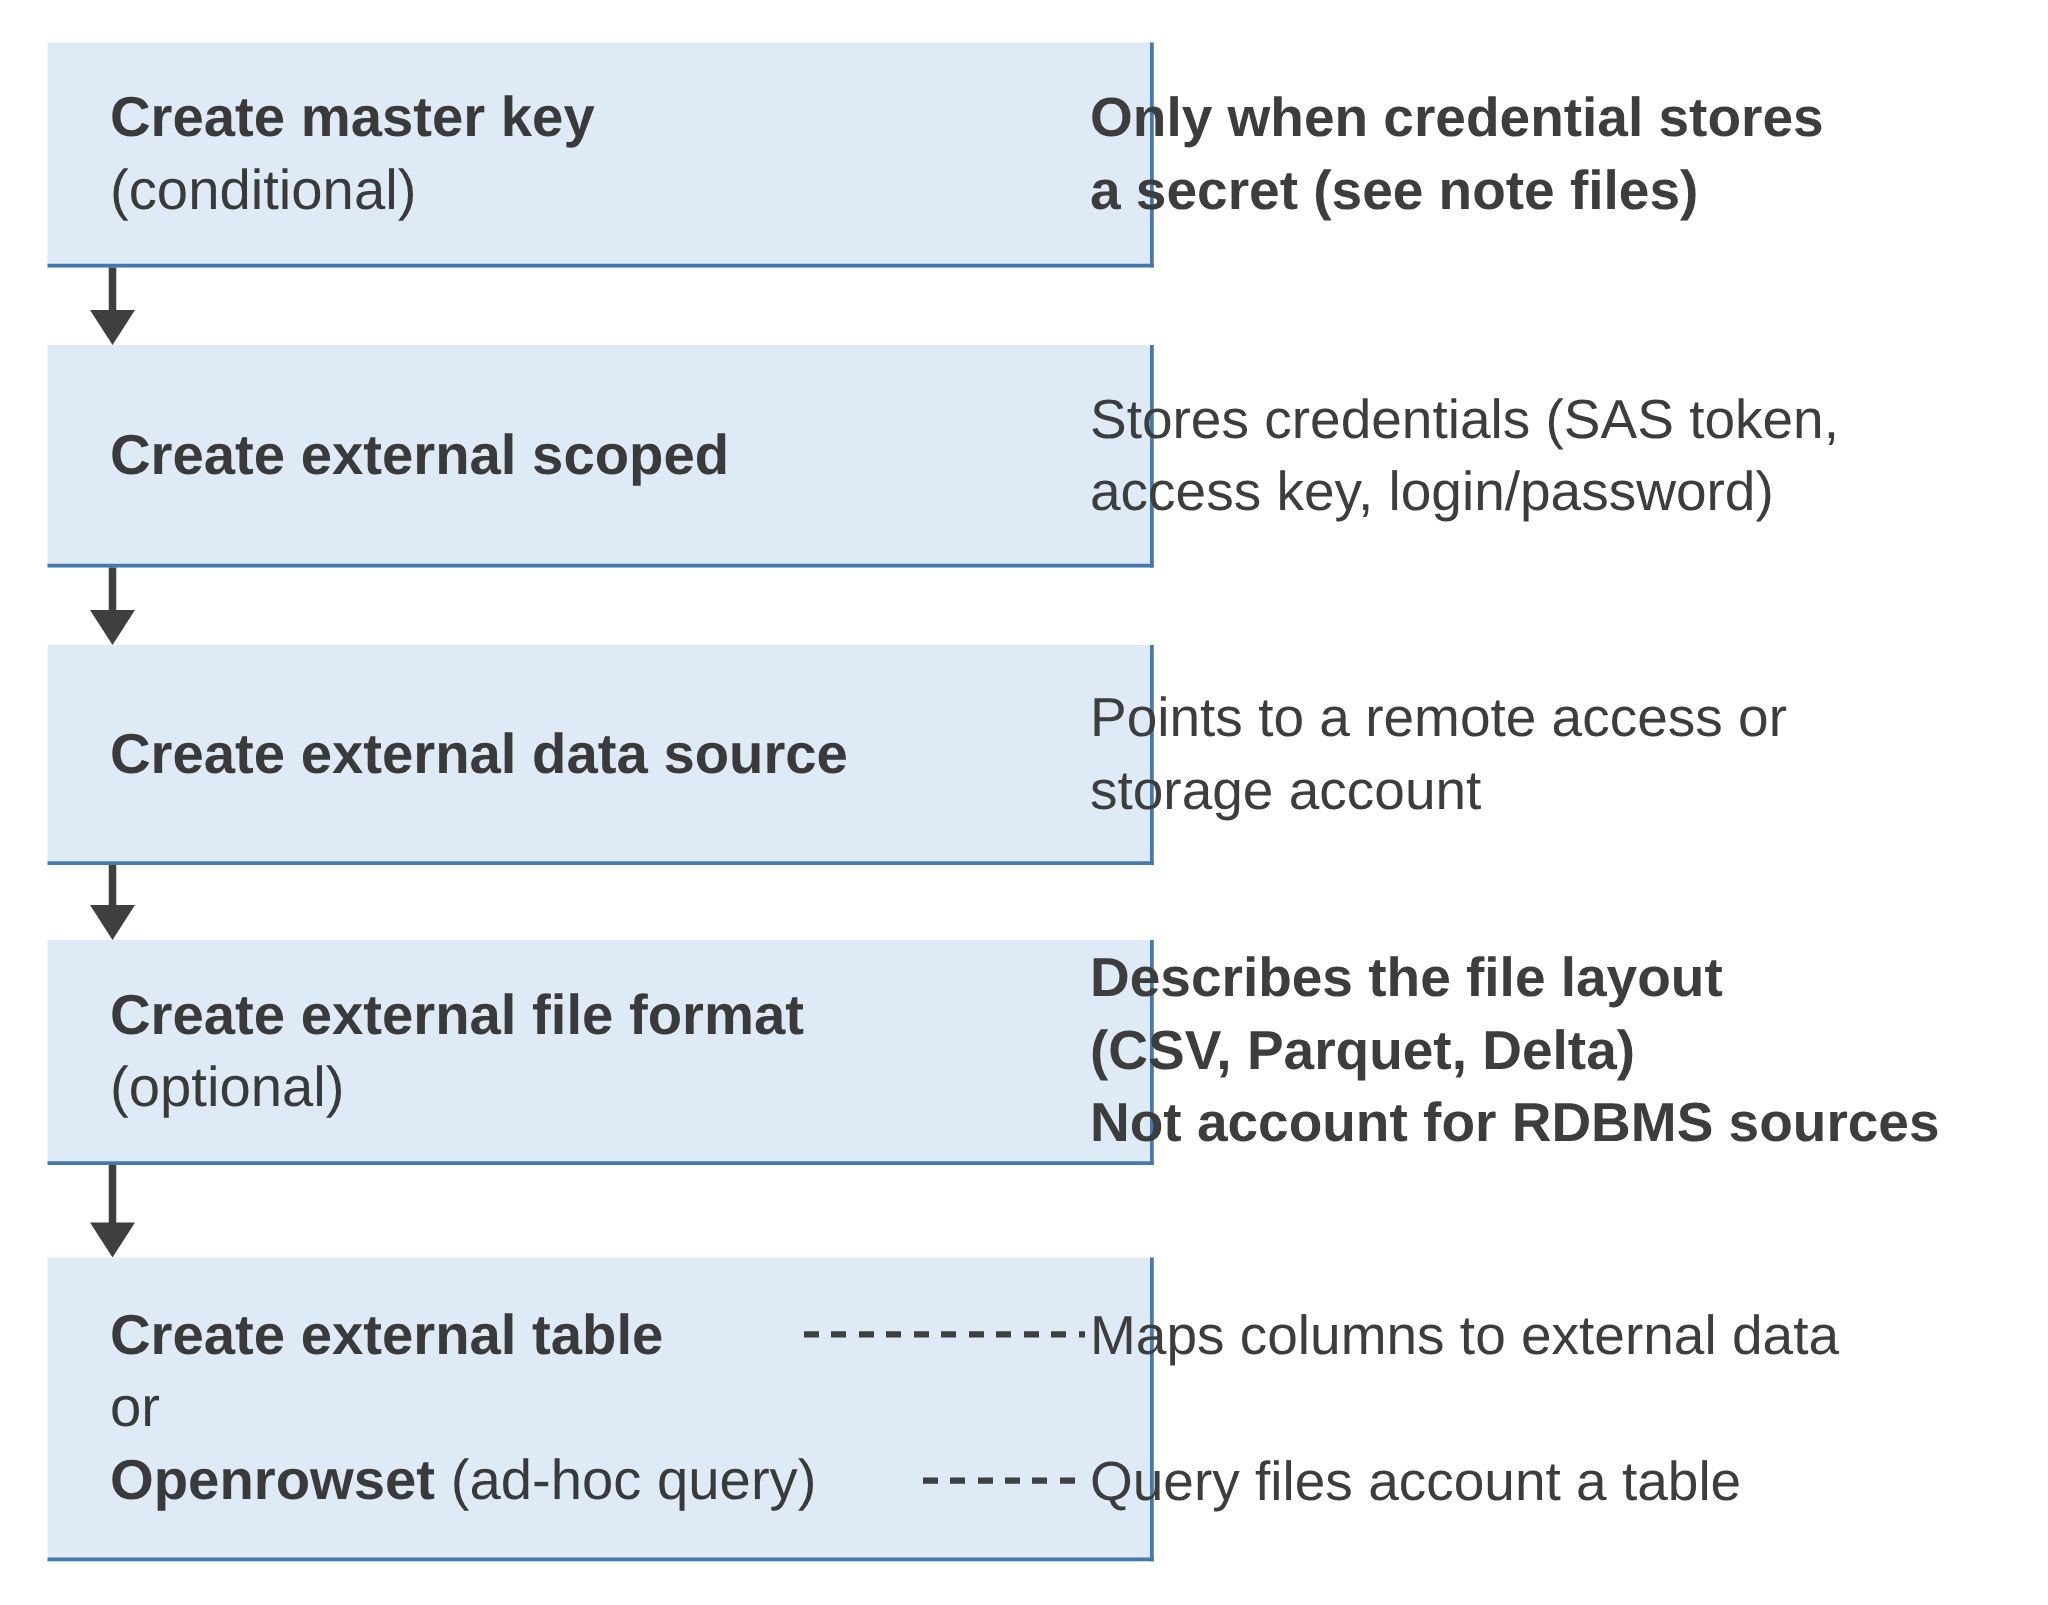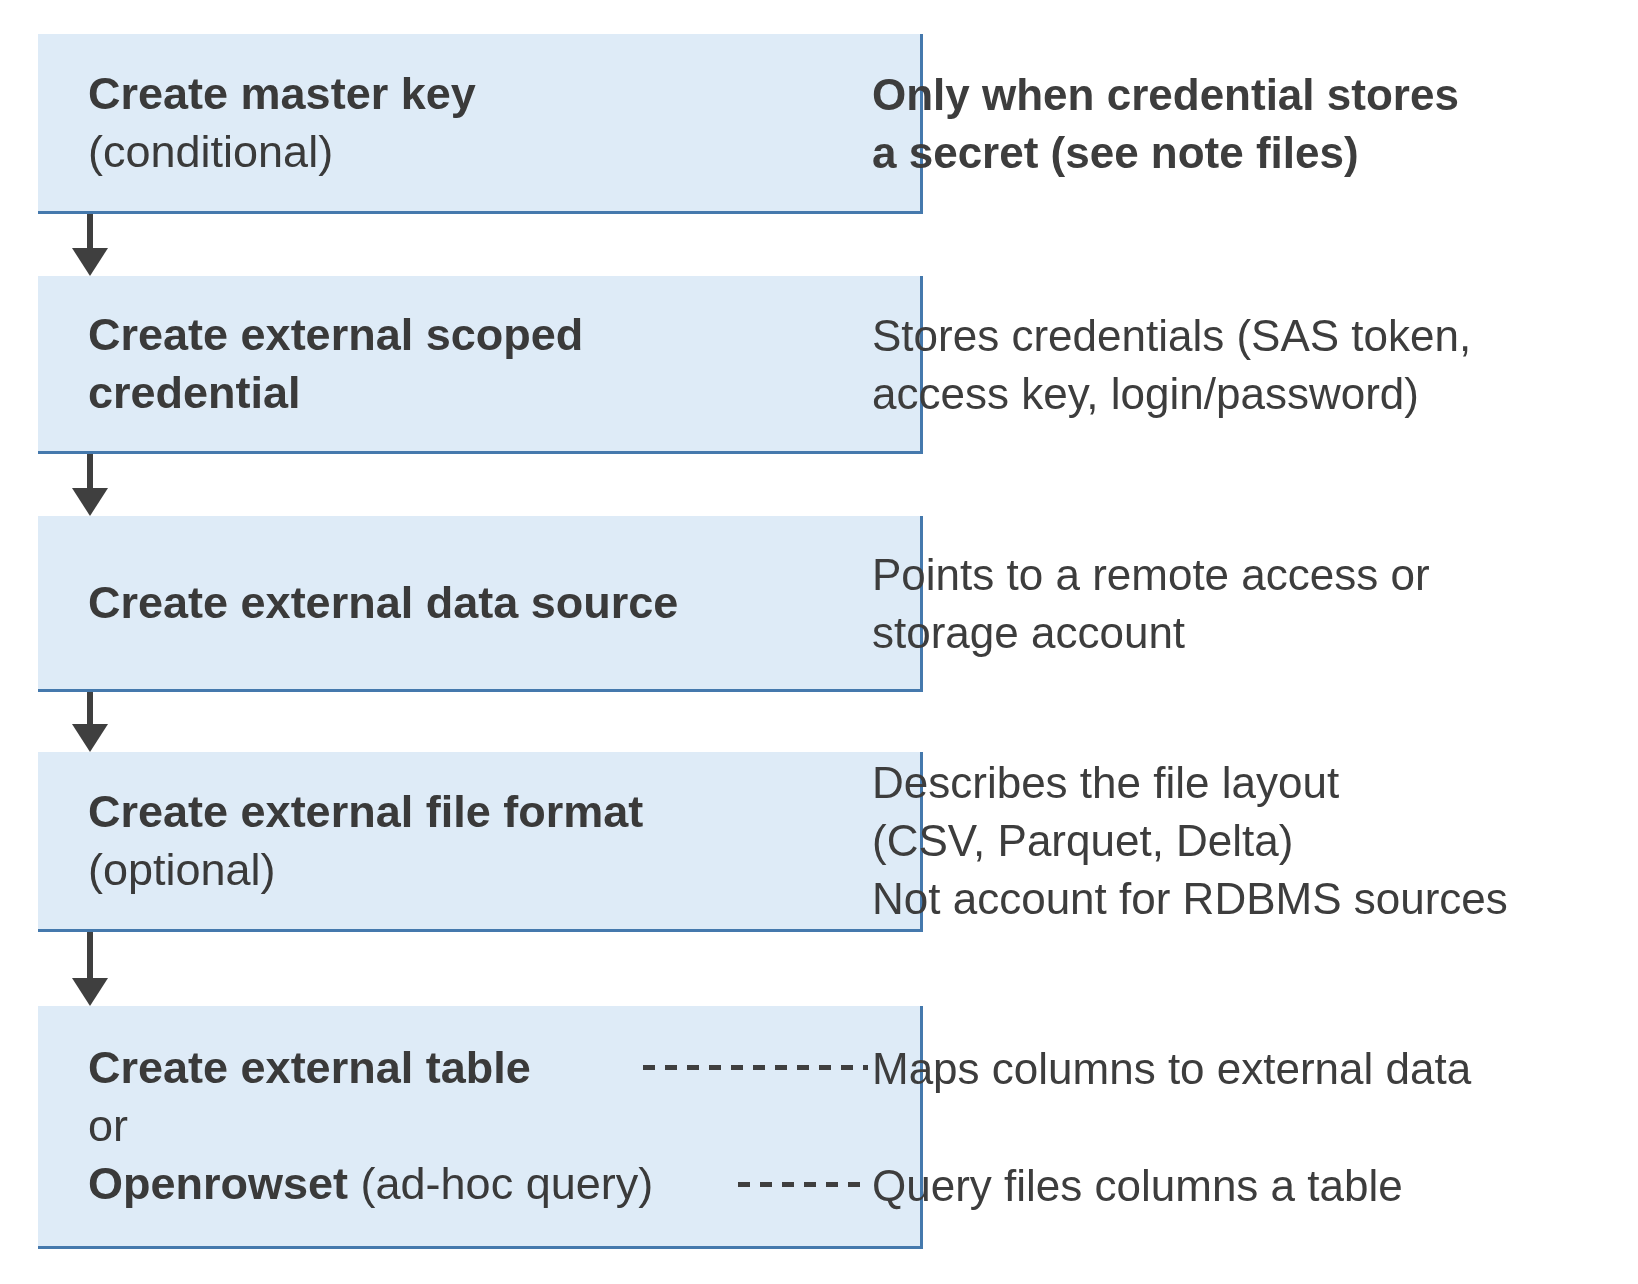--- a/index.html
+++ b/index.html
@@ -76,21 +76,20 @@
     <div>Only when credential stores</div>
     <div>a secret (see note files)</div>
   </div>
   <div class="arrow" style="top:214px;height:62px;">
     <div class="shaft"></div>
     <div class="head"></div>
   </div>
 
   <div class="box" style="top:276px;height:178px;">
     <div class="line bold">Create external scoped</div>
-    <div class="line bold">credential</div>
   </div>
   <div class="note" style="top:307px;">
     <div>Stores credentials (SAS token,</div>
     <div>access key, login/password)</div>
   </div>
   <div class="arrow" style="top:454px;height:62px;">
     <div class="shaft"></div>
     <div class="head"></div>
   </div>
 
@@ -103,21 +102,21 @@
   </div>
   <div class="arrow" style="top:692px;height:60px;">
     <div class="shaft"></div>
     <div class="head"></div>
   </div>
 
   <div class="box" style="top:752px;height:180px;">
     <div class="line bold">Create external file format</div>
     <div class="line">(optional)</div>
   </div>
-  <div class="note" style="top:754px;">
+  <div class="note" style="top:754px;font-weight:bold;">
     <div>Describes the file layout</div>
     <div>(CSV, Parquet, Delta)</div>
     <div>Not account for RDBMS sources</div>
   </div>
   <div class="arrow" style="top:932px;height:74px;">
     <div class="shaft"></div>
     <div class="head"></div>
   </div>
 
   <div class="box" style="top:1006px;height:243px;">
@@ -126,16 +125,16 @@
     <div class="line"><span class="bold">Openrowset</span><span> (ad-hoc query)</span></div>
   </div>
 
   <div class="dash" style="top:1065px;left:643px;width:225px;"></div>
   <div class="note" style="top:1040px;">
     <div>Maps columns to external data</div>
   </div>
 
   <div class="dash" style="top:1182px;left:738px;width:130px;"></div>
   <div class="note" style="top:1157px;">
-    <div>Query files columns a table</div>
+    <div>Query files account a table</div>
   </div>
 
 </div>
 
 </body></html>

